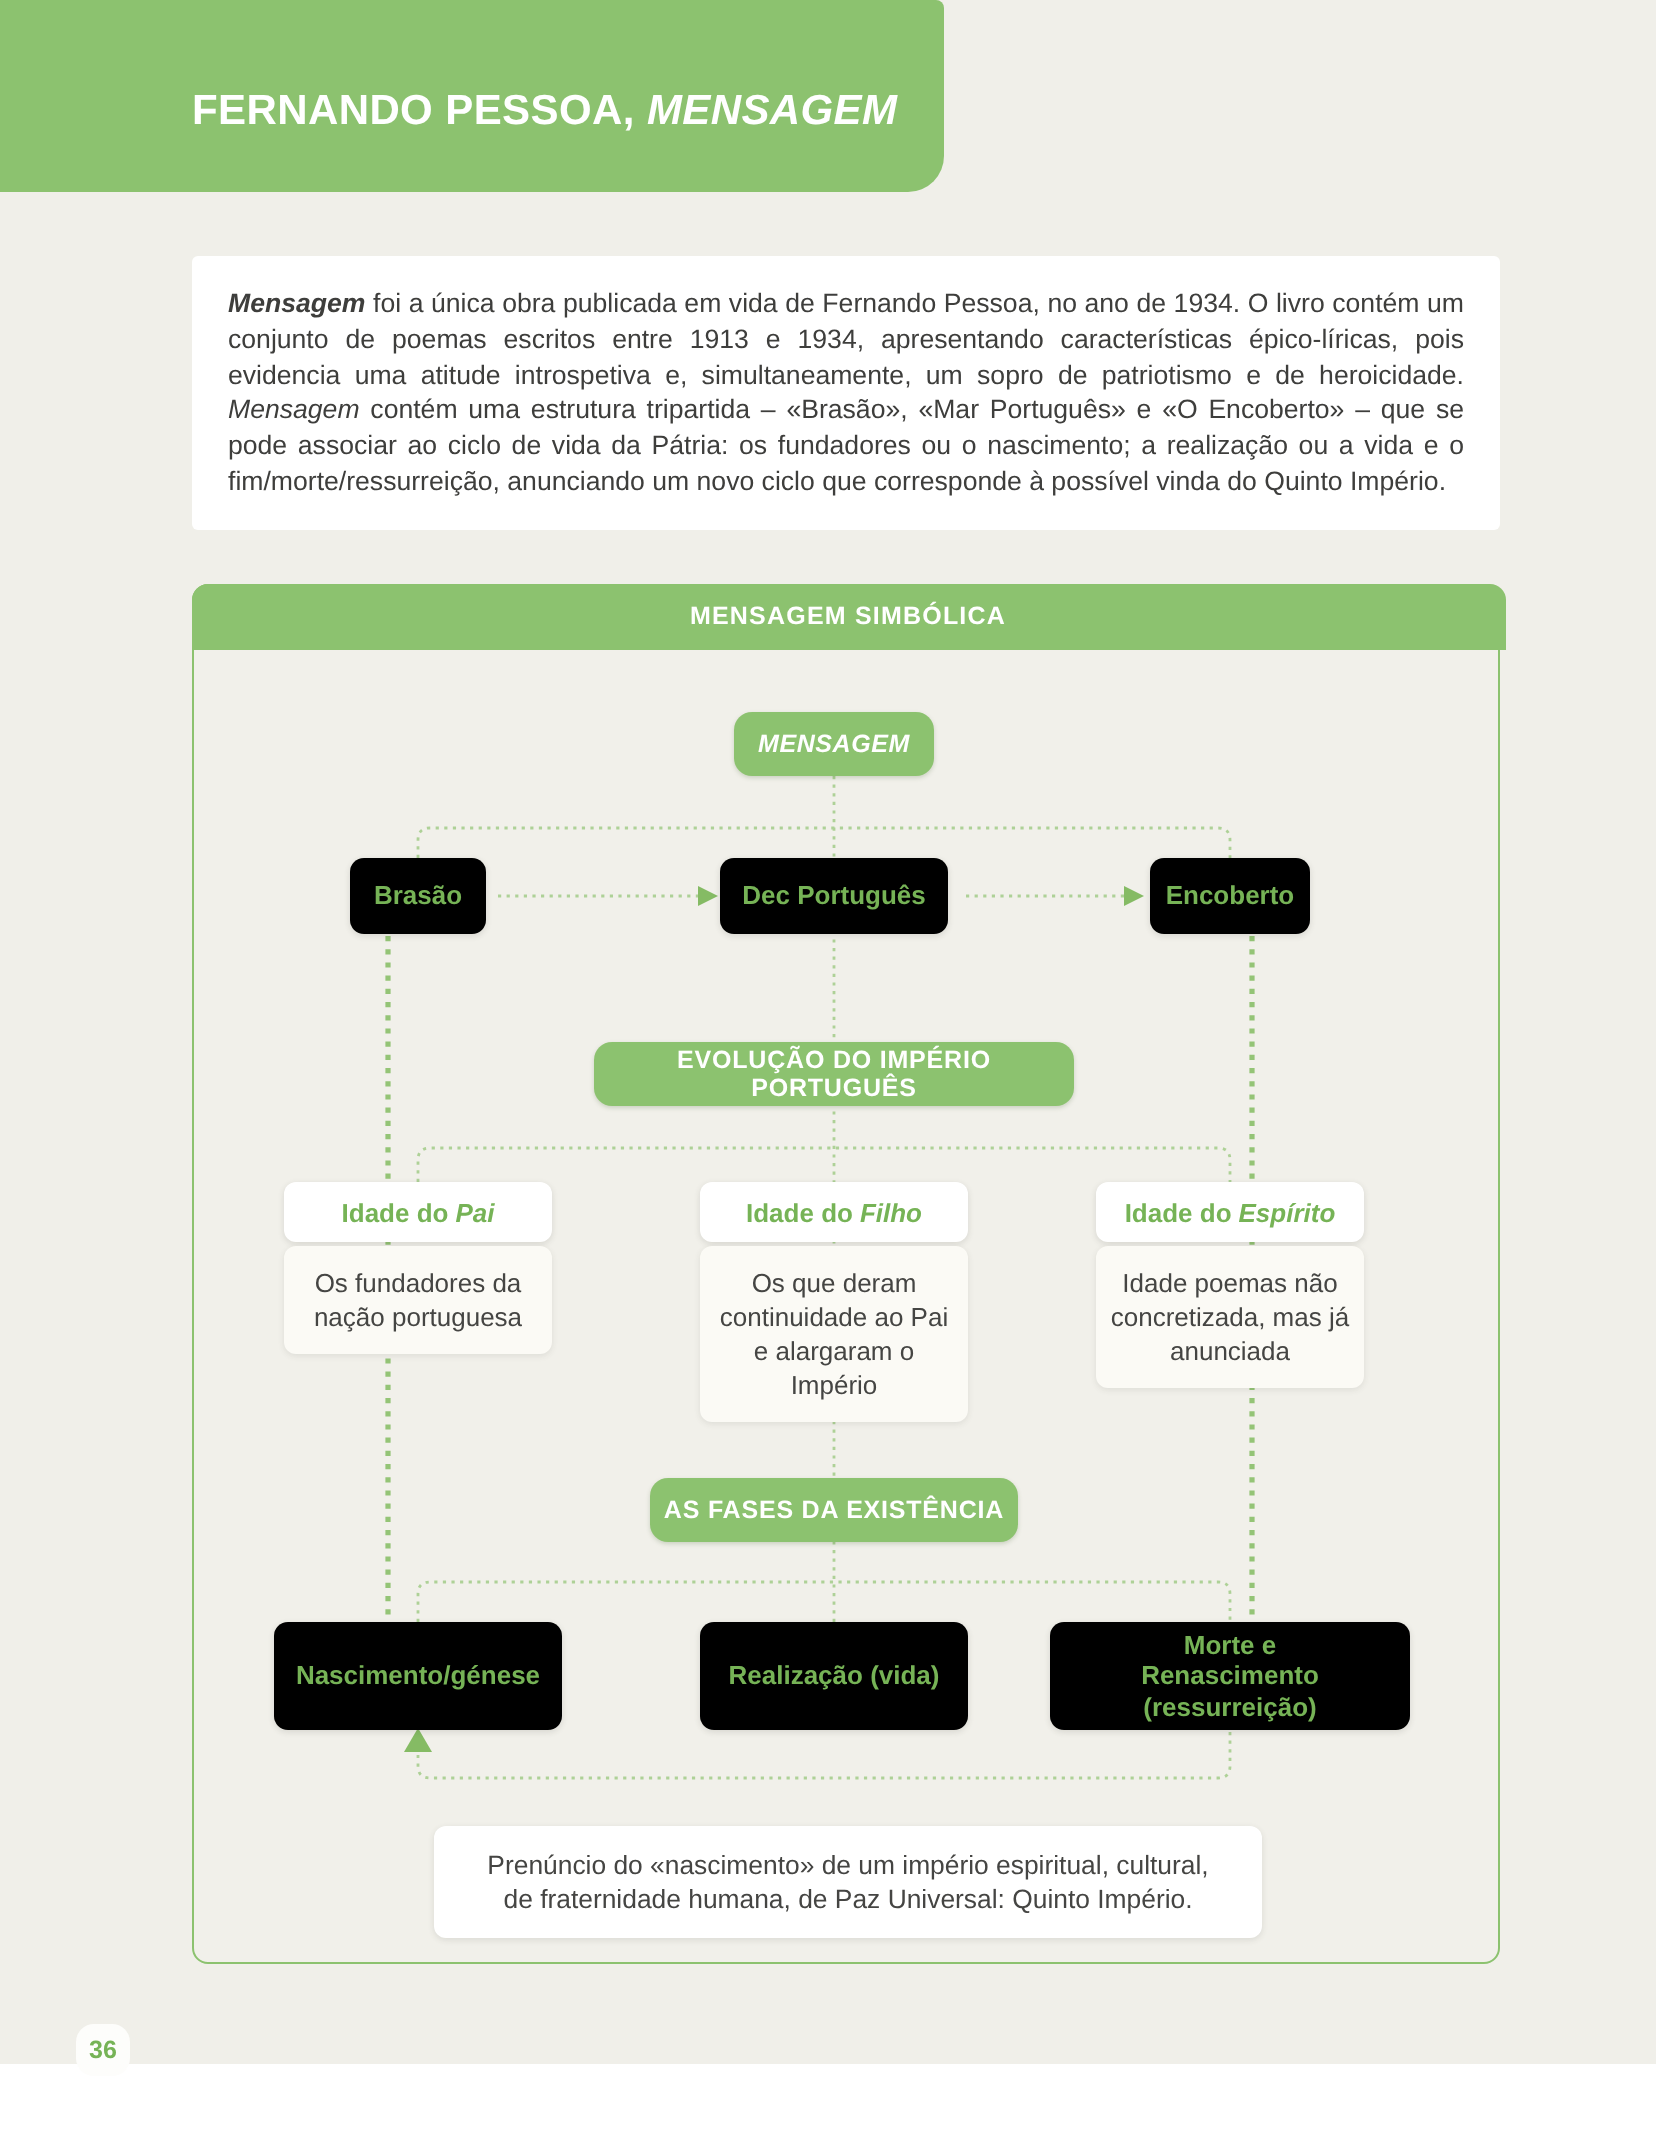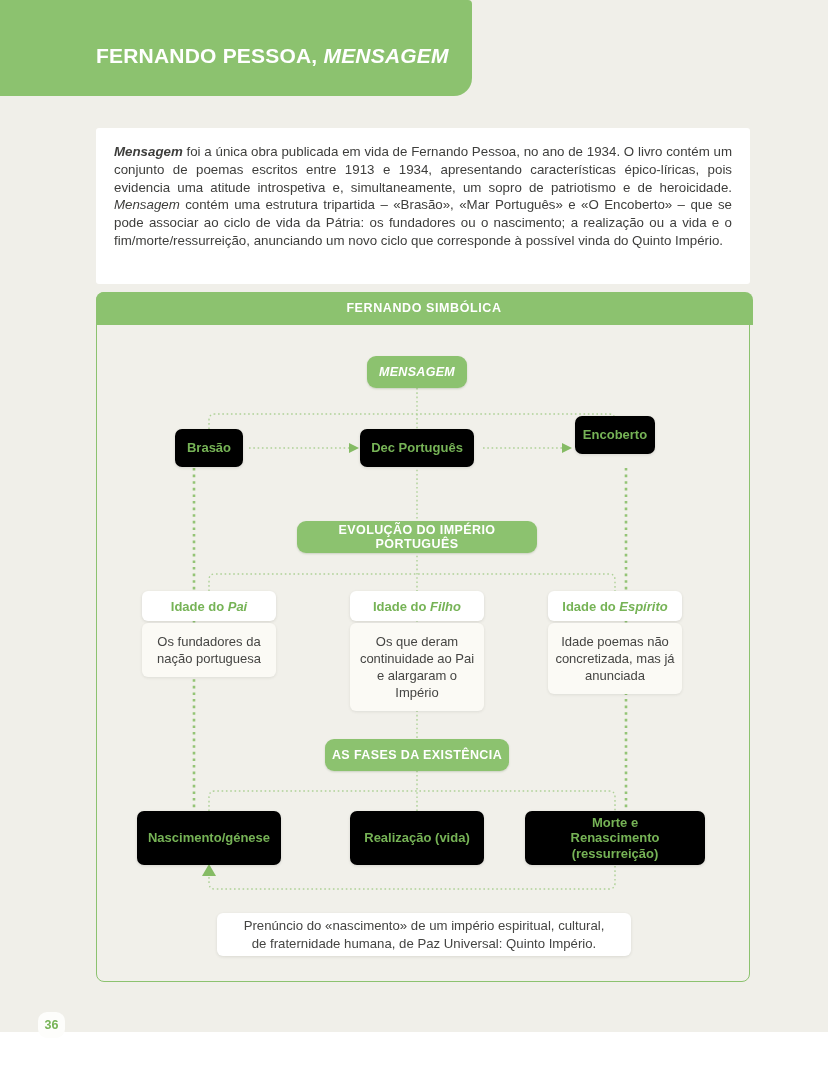--- a/index.html
+++ b/index.html
@@ -19,21 +19,21 @@
     background:#8cc26f; border-radius:0 4px 18px 0;
     display:flex; align-items:center; padding:32px 0 17px 96px;
   }
   .page-header h1 {
     color:#ffffff; font-size:21px; font-weight:bold; letter-spacing:.2px;
     white-space:nowrap;
   }
   .page-header h1 .it { font-style:italic; }
   
   .intro-card {
-    position:absolute; left:96px; top:128px; width:654px; height:156px;
+    position:absolute; left:96px; top:128px; width:654px; height:137px;
     background:#ffffff; border-radius:3px;
     padding:15px 18px; 
   }
   .intro-card p {
     font-size:13.3px; line-height:17.8px; color:#3e3e3c; text-align:justify;
   }
   .seg-bi { font-weight:bold; font-style:italic; }
   .seg-i  { font-style:italic; }
   
   .panel {
@@ -71,21 +71,21 @@
     color:#76b356; font-weight:bold; font-size:13px;
   }
   .age-head .it { font-style:italic; margin-left:3.5px; }
   .age-body {
     background:#fbfaf5; border-radius:6px; margin-top:2px;
     padding:10px 7px; text-align:center;
     box-shadow:0 1px 3px rgba(60,60,50,.10);
     color:#454543; font-size:13px; line-height:17px;
   }
   .note-box {
-    position:absolute; z-index:2; left:120px; top:620px; width:414px; height:43px;
+    position:absolute; z-index:2; left:120px; top:620px; width:414px; height:56px;
     background:#ffffff; border-radius:6px;
     display:flex; align-items:center; justify-content:center; text-align:center;
     box-shadow:0 1px 3px rgba(60,60,50,.12);
     color:#454543; font-size:13.2px; line-height:17.5px; padding:8px 18px;
   }
   
   .page-badge {
     position:absolute; left:38px; top:1012px; width:27px; height:26px;
     background:#fdfdfb; border-radius:9px;
     display:flex; align-items:center; justify-content:center;
@@ -101,21 +101,21 @@
   <div class="page-header">
     <h1><span>FERNANDO PESSOA, </span><span class="it">MENSAGEM</span></h1>
   </div>
 
   <div class="intro-card">
     <p><span class="seg-bi">Mensagem</span><span> foi a única obra publicada em vida de Fernando Pessoa, no ano de 1934. O livro contém um conjunto de poemas escritos entre 1913 e 1934, apresentando características épico-líricas, pois evidencia uma atitude introspetiva e, simultaneamente, um sopro de patriotismo e de heroicidade. </span><span class="seg-i">Mensagem</span><span> contém uma estrutura tripartida – «Brasão», «Mar Português» e «O Encoberto» – que se pode associar ao ciclo de vida da Pátria: os fundadores ou o nascimento; a realização ou a vida e o fim/morte/ressurreição, anunciando um novo ciclo que corresponde à possível vinda do Quinto Império.</span></p>
   </div>
 
   <div class="panel">
     <div class="panel-header">
-      <h2>FERNANDO SIMBÓLICA</h2>
+      <h2>MENSAGEM SIMBÓLICA</h2>
     </div>
 
     <svg class="connectors" viewBox="0 0 654 690">
 
       <path d="M320,95 L320,518" fill="none" stroke="#aed197" stroke-width="1.4" stroke-dasharray="1.6,2.7"></path>
 
       <path d="M112,136 L112,127 Q112,121 118,121 L512,121 Q518,121 518,127 L518,136" fill="none" stroke="#aed197" stroke-width="1.4" stroke-dasharray="1.6,2.7"></path>
 
       <path d="M152,155 L252,155" fill="none" stroke="#aed197" stroke-width="1.4" stroke-dasharray="1.6,2.7"></path>
       <polygon points="252,150 252,160 262,155" fill="#85bb64"></polygon>
@@ -130,21 +130,21 @@
       <path d="M112,518 L112,504 Q112,498 118,498 L512,498 Q518,498 518,504 L518,518" fill="none" stroke="#aed197" stroke-width="1.4" stroke-dasharray="1.6,2.7"></path>
 
       <path d="M518,573 L518,590 Q518,596 512,596 L118,596 Q112,596 112,590 L112,580" fill="none" stroke="#aed197" stroke-width="1.4" stroke-dasharray="1.6,2.7"></path>
       <polygon points="105,583 119,583 112,571" fill="#85bb64"></polygon>
     </svg>
 
     <div class="node green-pill mensagem-box">MENSAGEM</div>
 
     <div class="node white-box" style="left:78px; top:136px; width:68px; height:38px;">Brasão</div>
     <div class="node white-box" style="left:263px; top:136px; width:114px; height:38px;">Dec Português</div>
-    <div class="node white-box" style="left:478px; top:123px; width:80px; height:38px;">Encoberto</div>
+    <div class="node white-box" style="left:478px; top:136px; width:80px; height:38px;">Encoberto</div>
 
     <div class="node green-pill band" style="left:200px; top:228px; width:240px;">EVOLUÇÃO DO IMPÉRIO PORTUGUÊS</div>
 
     <div class="age-col" style="left:45px; top:298px;">
       <div class="age-head">
           <span>Idade do</span>
           <span class="it">Pai</span>
         </div>
       <div class="age-body">Os fundadores da nação portuguesa</div>
     </div>

